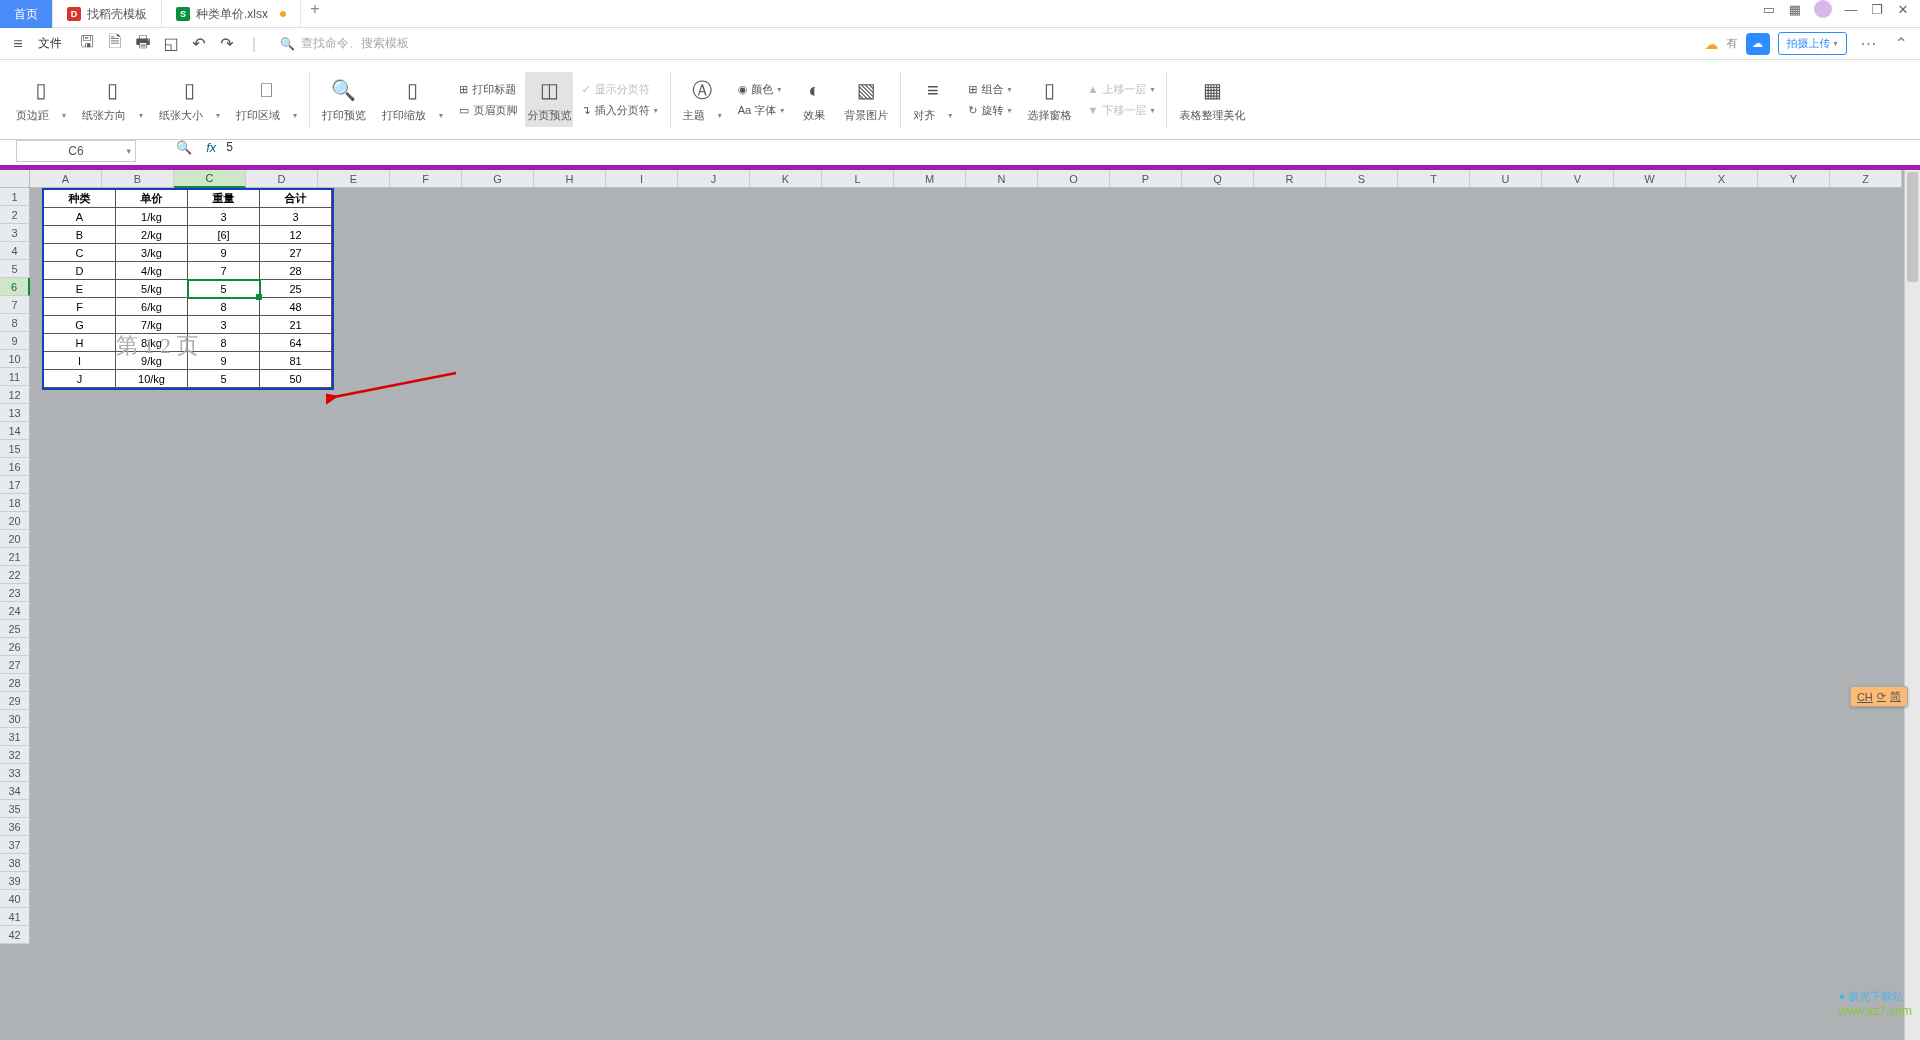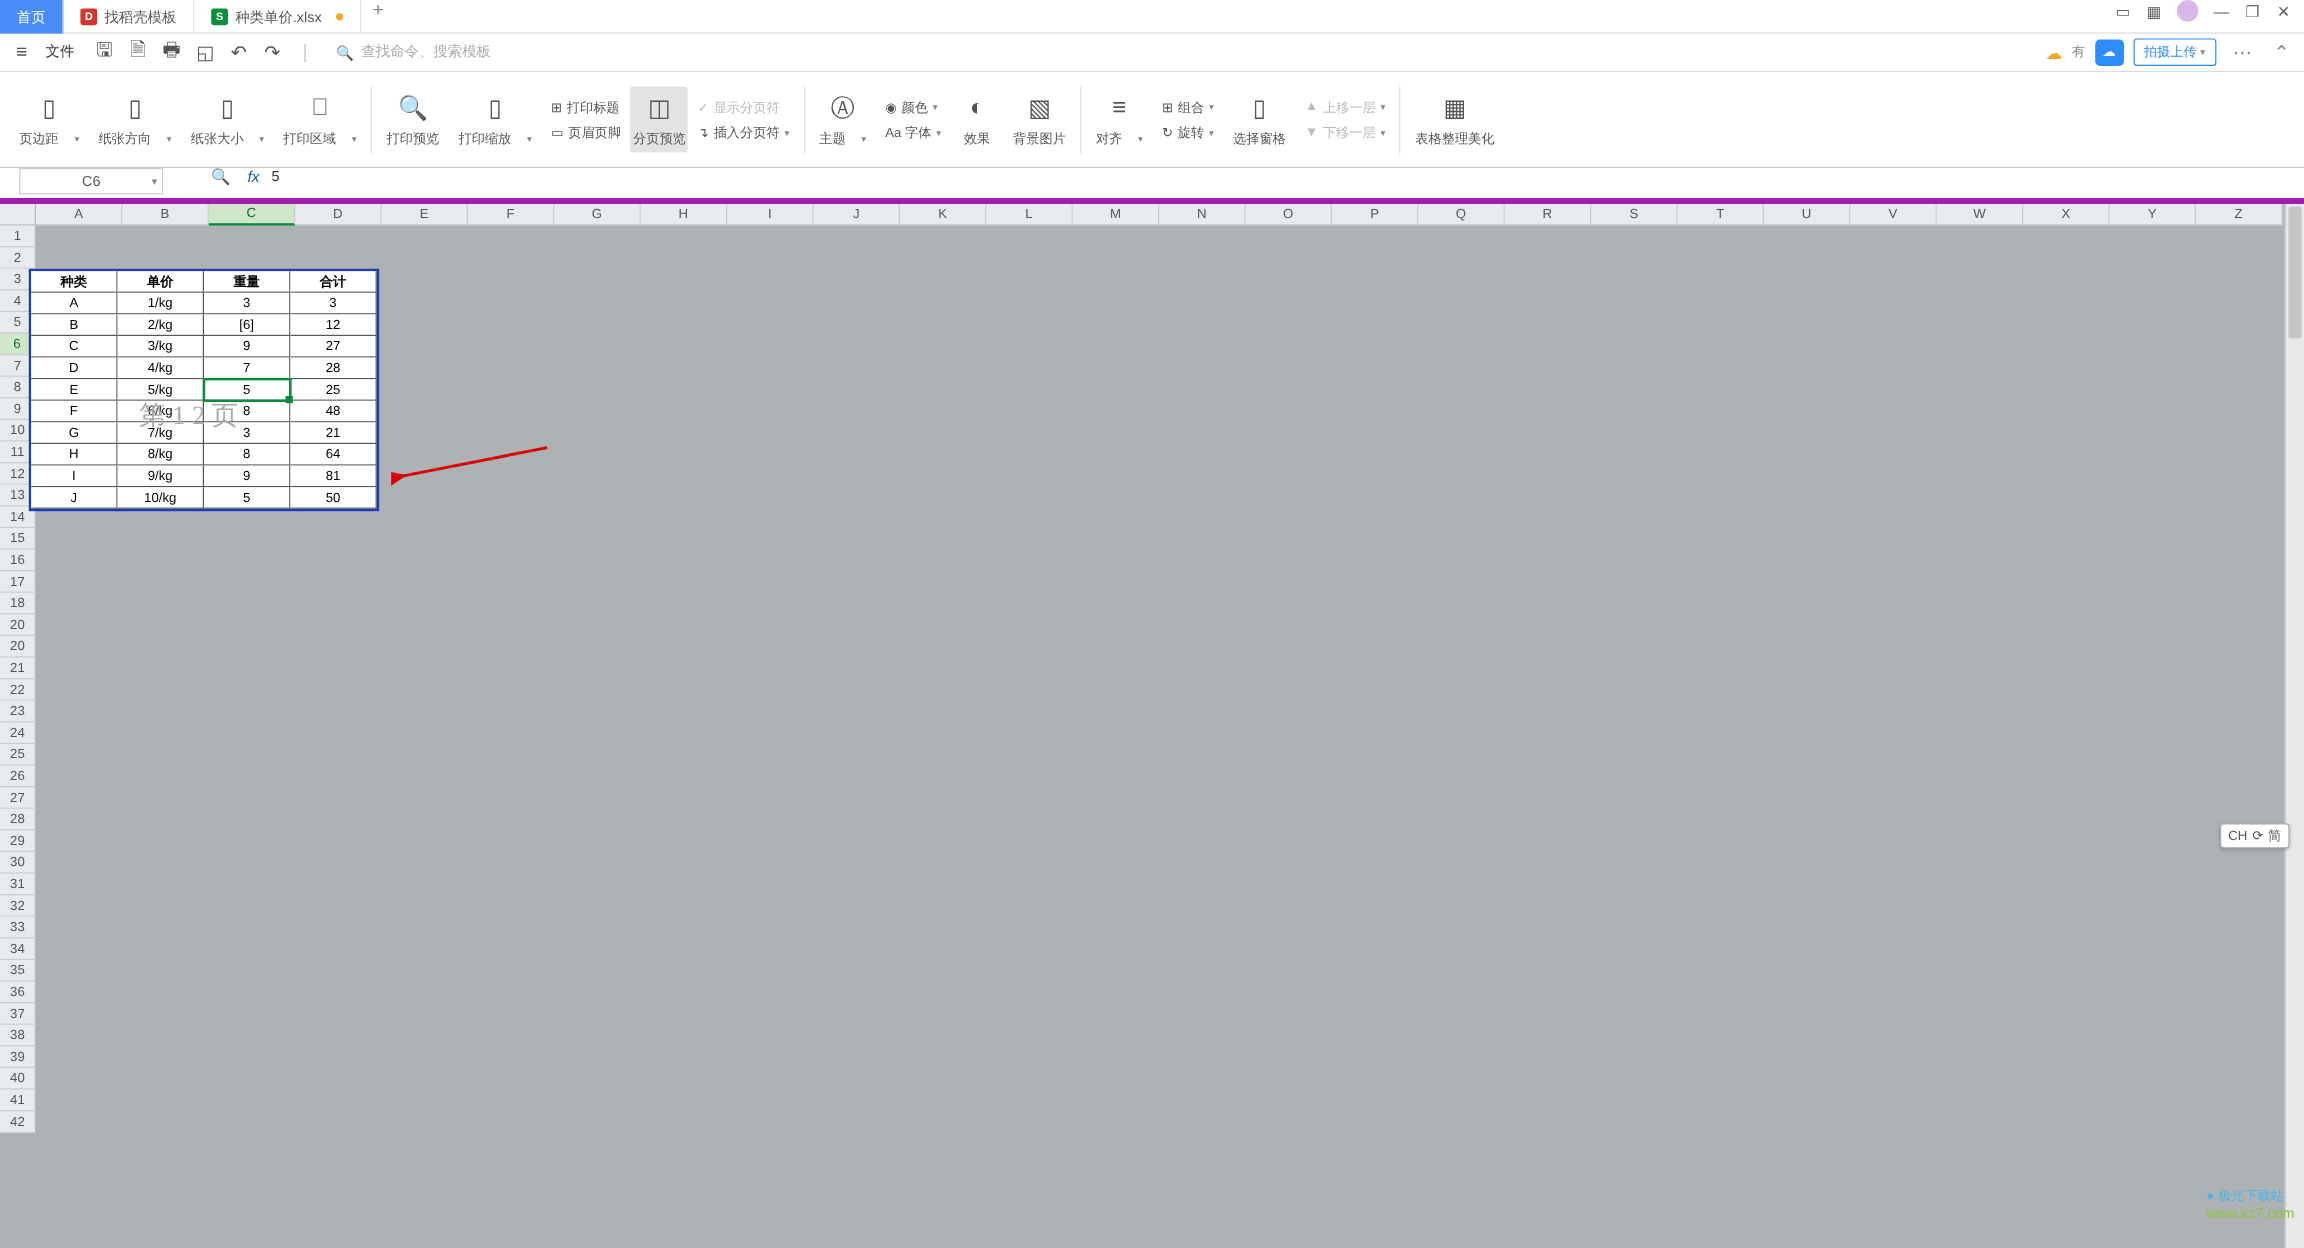--- a/index.html
+++ b/index.html
@@ -57,30 +57,30 @@
 
 
 .sheet-area { position: relative; height: 870px; background: #aeb2b5; overflow: hidden; }
 .corner { position: absolute; left: 0; top: 0; width: 30px; height: 18px; background: #e8ebee; border-right: 1px solid #bbb; border-bottom: 1px solid #bbb; }
 .col-headers { position: absolute; left: 30px; top: 0; height: 18px; display: flex; }
 .col-header { width: 72px; height: 18px; background: #e8ebee; border-right: 1px solid #ccc; border-bottom: 1px solid #bbb; display: flex; align-items: center; justify-content: center; font-size: 11px; color: #555; }
 .col-header.sel { background: #cfe6c9; color: #0a6b2c; border-bottom: 2px solid #0a8c3a; }
 .row-headers { position: absolute; left: 0; top: 18px; width: 30px; }
 .row-header { width: 30px; height: 18px; background: #e8ebee; border-right: 1px solid #bbb; border-bottom: 1px solid #ccc; display: flex; align-items: center; justify-content: center; font-size: 11px; color: #555; }
 .row-header.sel { background: #cfe6c9; color: #0a6b2c; border-right: 2px solid #0a8c3a; }
-.data-block { position: absolute; left: 24px; top: 18px; margin-top: 36px; }
+.data-block { position: absolute; left: 42px; top: 18px; }
 .data-row { display: flex; }
 .data-cell { width: 72px; height: 18px; background: #fff; border-right: 1px solid #555; border-bottom: 1px solid #555; font-size: 11px; display: flex; align-items: center; justify-content: center; }
 .data-block-outer { border: 2px solid #1a3cc0; }
 .header-cell { font-weight: bold; }
 .active-cell { outline: 2px solid #0a8c3a; outline-offset: -1px; background: #fff; position: relative; z-index: 5; }
 .fill-handle { position: absolute; right: -3px; bottom: -3px; width: 6px; height: 6px; background: #0a8c3a; }
 .watermark { position: absolute; left: 116px; top: 161px; font-size: 22px; color: #aaa; font-family: serif; z-index: 3; }
 .red-arrow { position: absolute; left: 326px; top: 197px; z-index: 10; }
-.ime-badge { position: absolute; right: 12px; top: 516px; background: #ffffff; border: 1px solid #aaa; border-radius: 3px; padding: 2px 6px; font-size: 11px; color: #555; display: flex; align-items: center; gap: 4px; z-index: 20; box-shadow: 0 1px 3px rgba(0,0,0,0.2); }
+.ime-badge { position: absolute; right: 12px; top: 516px; background: #fdba74; border: 1px solid #aaa; border-radius: 3px; padding: 2px 6px; font-size: 11px; color: #555; display: flex; align-items: center; gap: 4px; z-index: 20; box-shadow: 0 1px 3px rgba(0,0,0,0.2); text-decoration: underline; }
 .v-scroll { position: absolute; right: 0; top: 0; width: 16px; height: 100%; background: #e8e8e8; border-left: 1px solid #ccc; }
 .v-thumb { position: absolute; top: 2px; left: 2px; right: 2px; height: 110px; background: #c5c5c5; border-radius: 2px; }
 
 .logo-watermark { position: absolute; right: 8px; bottom: 22px; font-size: 11px; color: #4bb6e8; z-index: 30; }
 .logo-watermark .sub { font-size: 12px; color: #8bc53f; }
 </style>
 </head>
 <body>
 
 <div class="titlebar">

